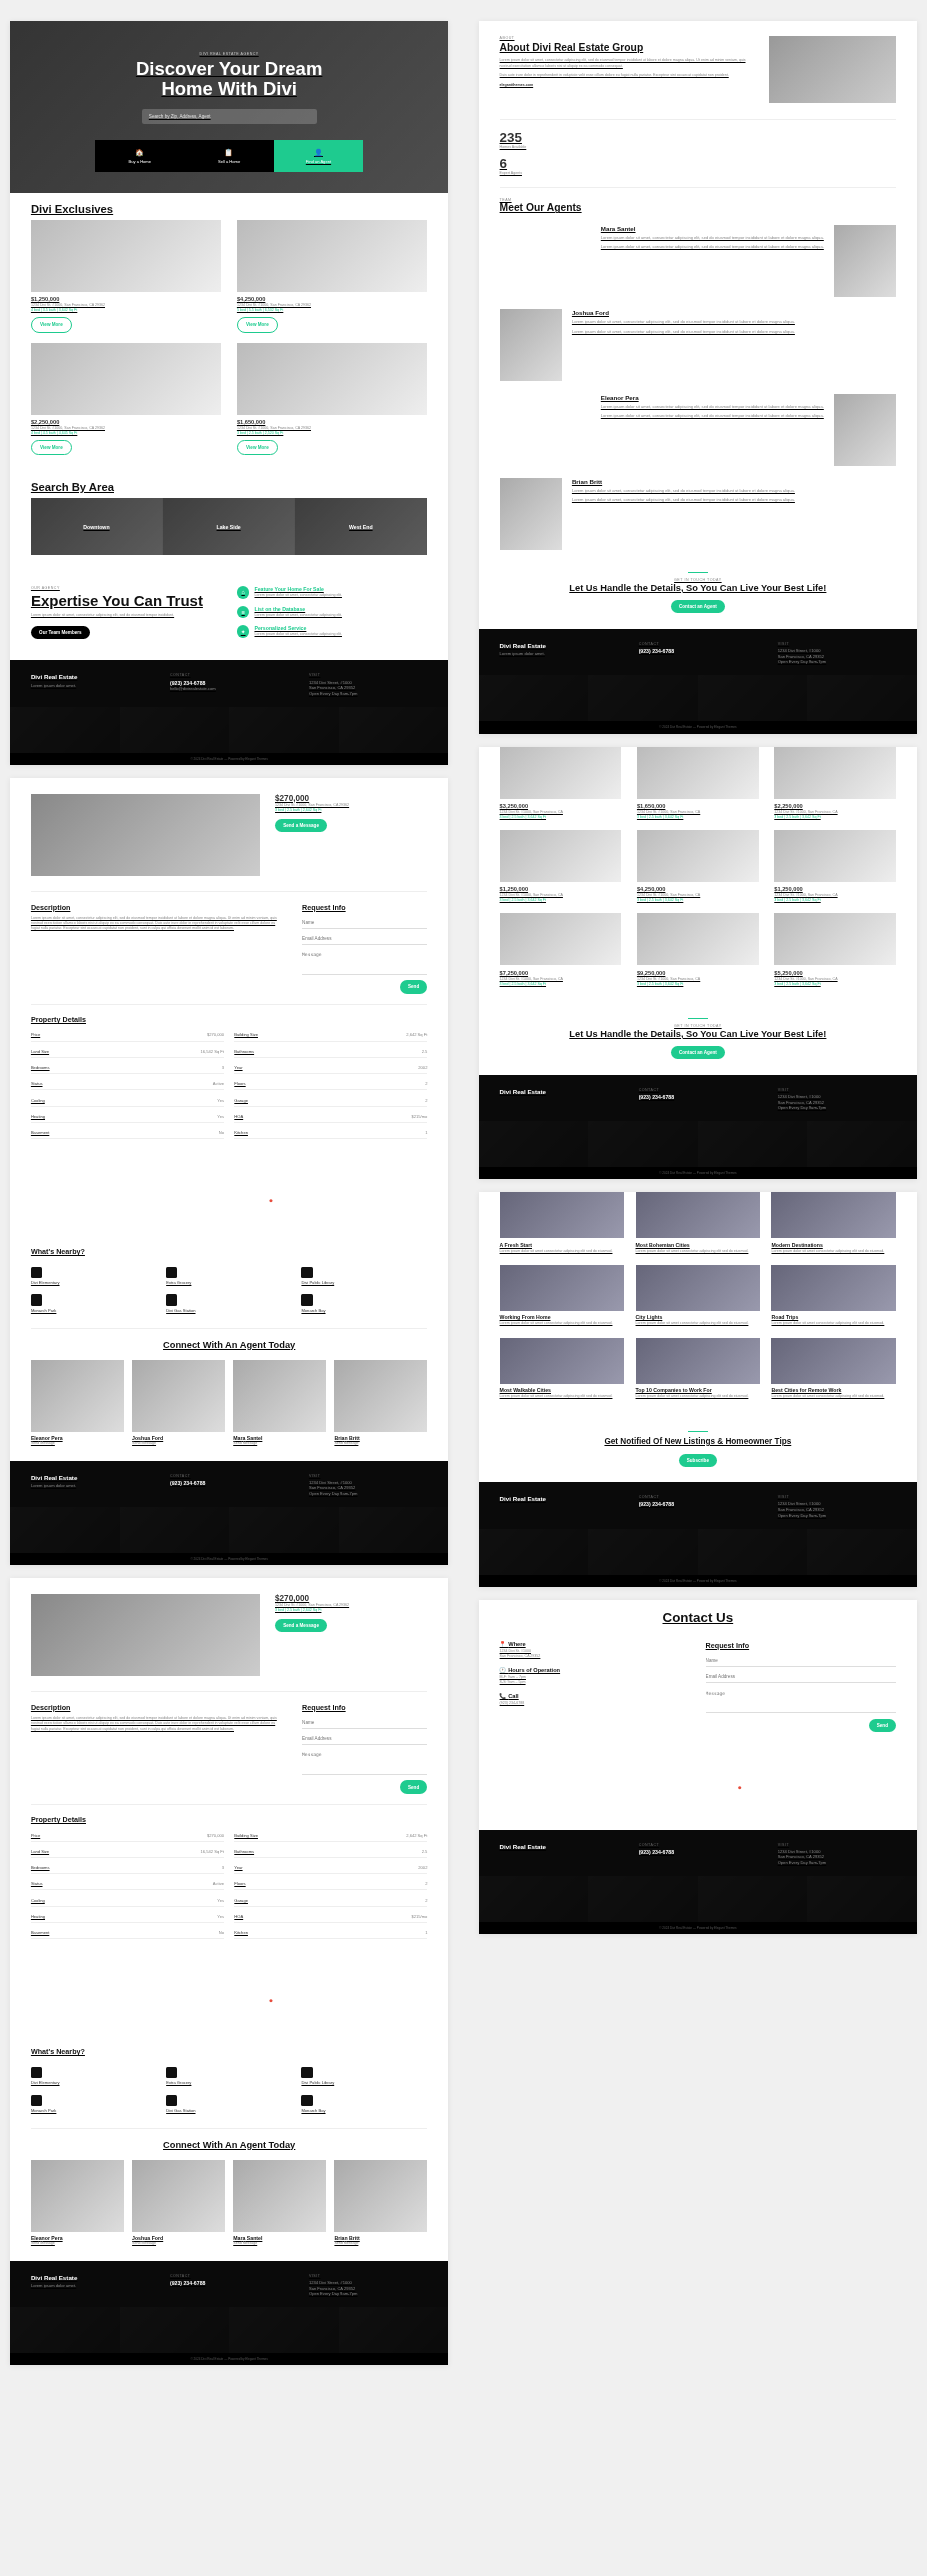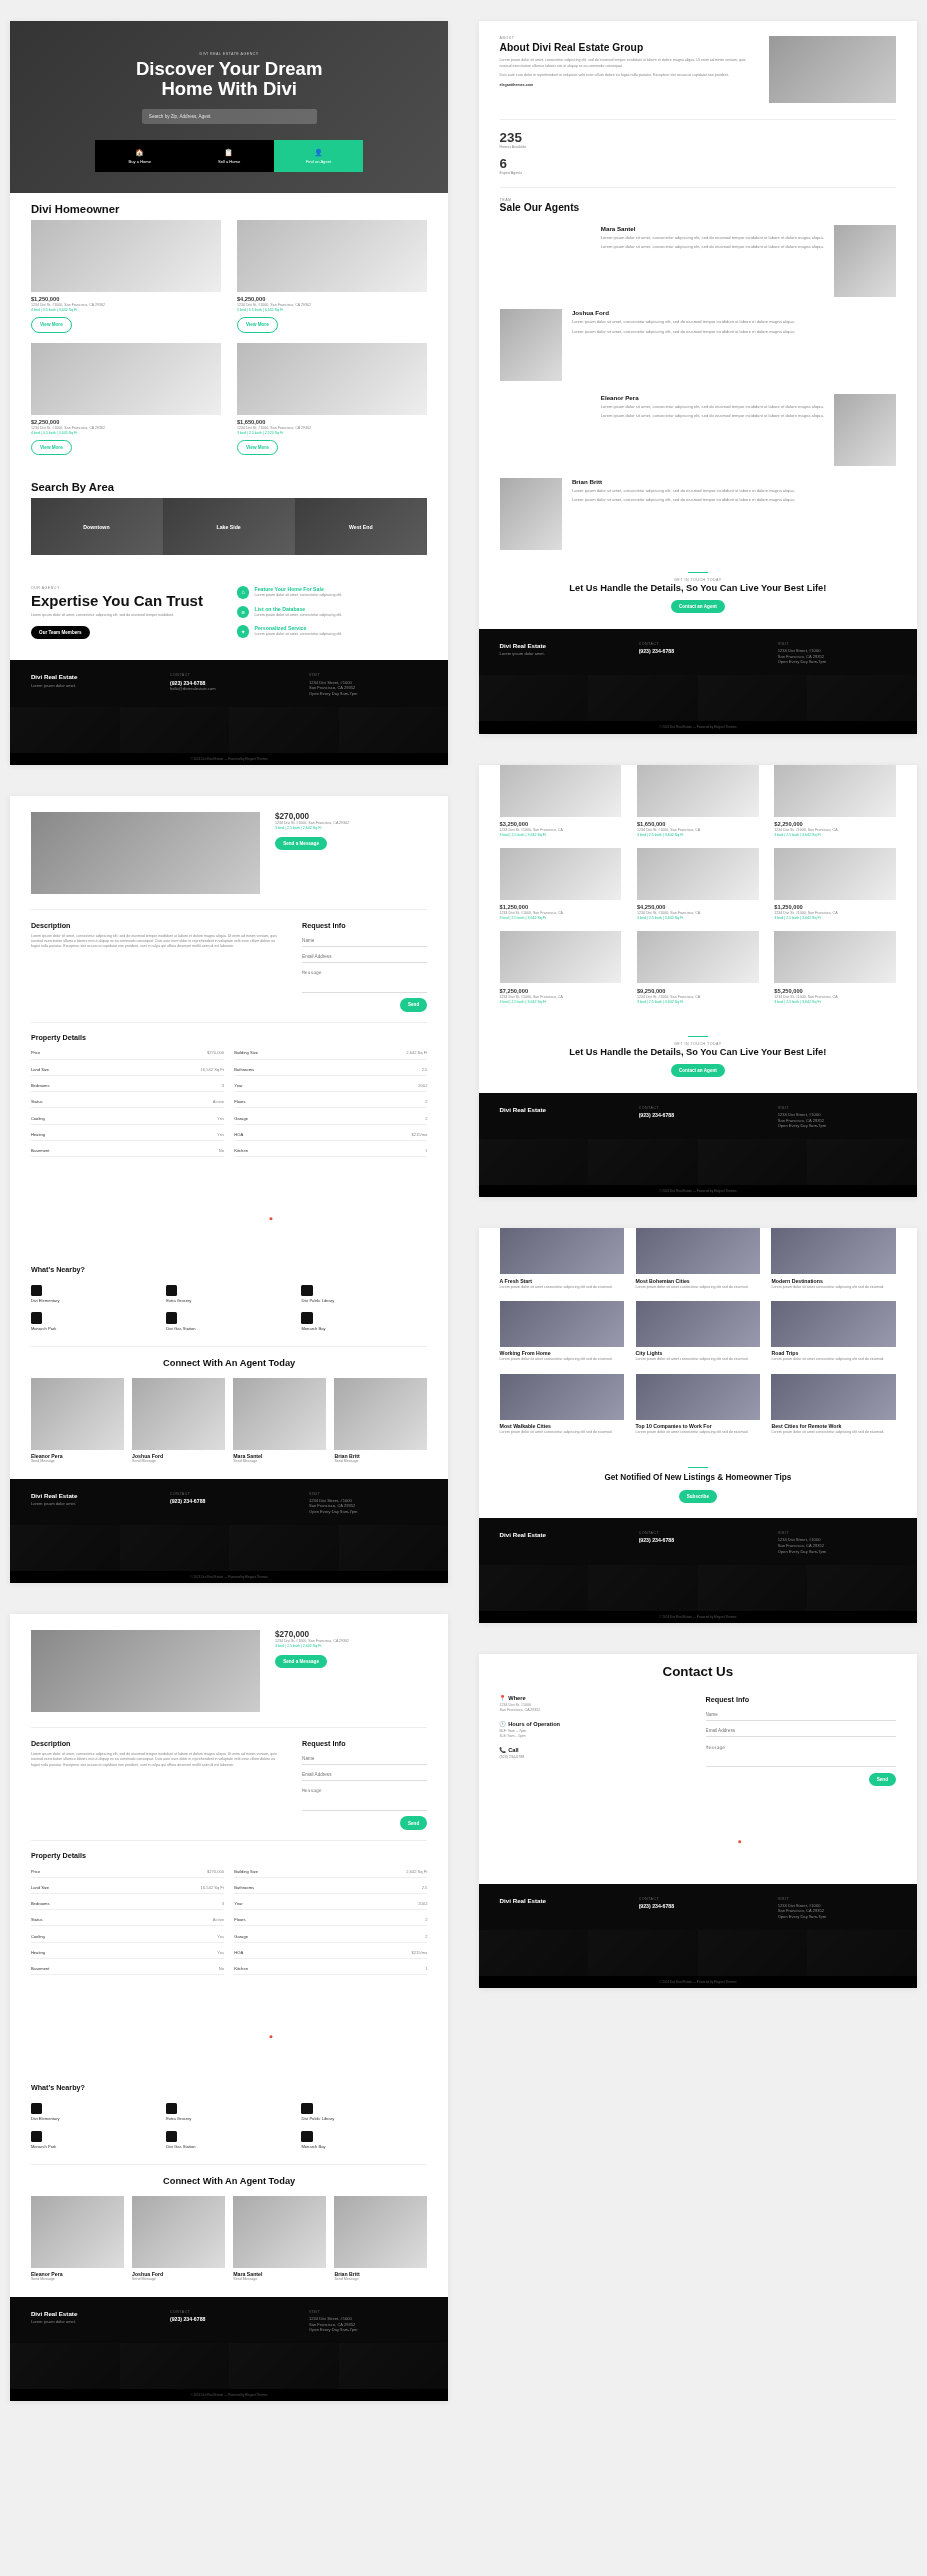--- a/index.html
+++ b/index.html
@@ -1,18 +1,18 @@
 <!DOCTYPE html>
 <html style="font-size:8.2px"><head>
 <meta charset="utf-8">
 <style>
   * { box-sizing: border-box; margin: 0; padding: 0; }
   body { font-family: -apple-system, Helvetica, Arial, sans-serif; background: #f0f0f0; padding: 20.6px 10.3px; }
   .grid { display: grid; grid-template-columns: 1fr 1fr; gap: 31px; max-width: 907px; margin: 0 auto; }
-  .col { display: flex; flex-direction: column; gap: 31px; }
+  .col { display: flex; flex-direction: column; gap: 13px; text-decoration: underline; }
   .page { background: #fff; box-shadow: 0 1px 6.2px rgba(0,0,0,0.08); font-size: 5.2px; color: #333; overflow: hidden; }
 
   
   .section { padding: 15.5px 20.6px; }
   .btn { display: inline-block; padding: 4.1px 8.2px; border-radius: 10.3px; font-size: 4.6px; font-weight: 600; cursor: pointer; border: none; }
   .btn-green { background: #1ecb8f; color: #fff; }
   .btn-black { background: #000; color: #fff; }
   .btn-outline { background: transparent; border: 0.5px solid #1ecb8f; color: #1ecb8f; }
   .tiny { font-size: 3.6px; color: #888; line-height: 1.5; }
   .label { font-size: 3.6px; letter-spacing: 0.5px; text-transform: uppercase; color: #888; }
@@ -144,21 +144,21 @@
               <span>Sell a Home</span>
             </div>
       <div class="hero-cta">
               <span class="icon">👤</span>
               <span>Find an Agent</span>
             </div>
     </div>
   </div>
 
   <div class="sec-title">
-          <h2>Divi Homeowner</h2>
+          <h2>Divi Exclusives</h2>
         </div>
   <div class="listings">
     <div class="listing"><div class="img"></div><div class="price">$1,250,000</div><div class="meta">
               <div>1234 Divi St. #1000, San Francisco, CA 29362</div>
               <div class="teal">4 bed | 3.5 bath | 3,642 Sq Ft</div>
             </div><button class="btn btn-outline" style="margin-top:4.1px">View More</button></div>
     <div class="listing"><div class="img"></div><div class="price">$4,250,000</div><div class="meta">
               <div>1234 Divi St. #1000, San Francisco, CA 29362</div>
               <div class="teal">5 bed | 5.5 bath | 6,532 Sq Ft</div>
             </div><button class="btn btn-outline" style="margin-top:4.1px">View More</button></div>
@@ -475,21 +475,21 @@
     <div class="right">
       <div class="stat-num">235</div>
       <div class="tiny">Homes Available</div>
       <div class="stat-num" style="margin-top:6.2px">6</div>
       <div class="tiny">Expert Agents</div>
     </div>
   </div>
   <hr class="hr">
   <div class="sec-title">
           <div class="label">Team</div>
-          <h2 style="font-size:10.3px">Sale Our Agents</h2>
+          <h2 style="font-size:10.3px">Meet Our Agents</h2>
         </div>
   <div id="agentlist">
           <div class="agent">
             <div class="agent-photo"></div>
             <div class="agent-info">
               <h4>Mara Santel</h4>
               <p>Lorem ipsum dolor sit amet, consectetur adipiscing elit, sed do eiusmod tempor incididunt ut labore et dolore magna aliqua.</p>
               <p>Lorem ipsum dolor sit amet, consectetur adipiscing elit, sed do eiusmod tempor incididunt ut labore et dolore magna aliqua.</p>
             </div>
           </div>

